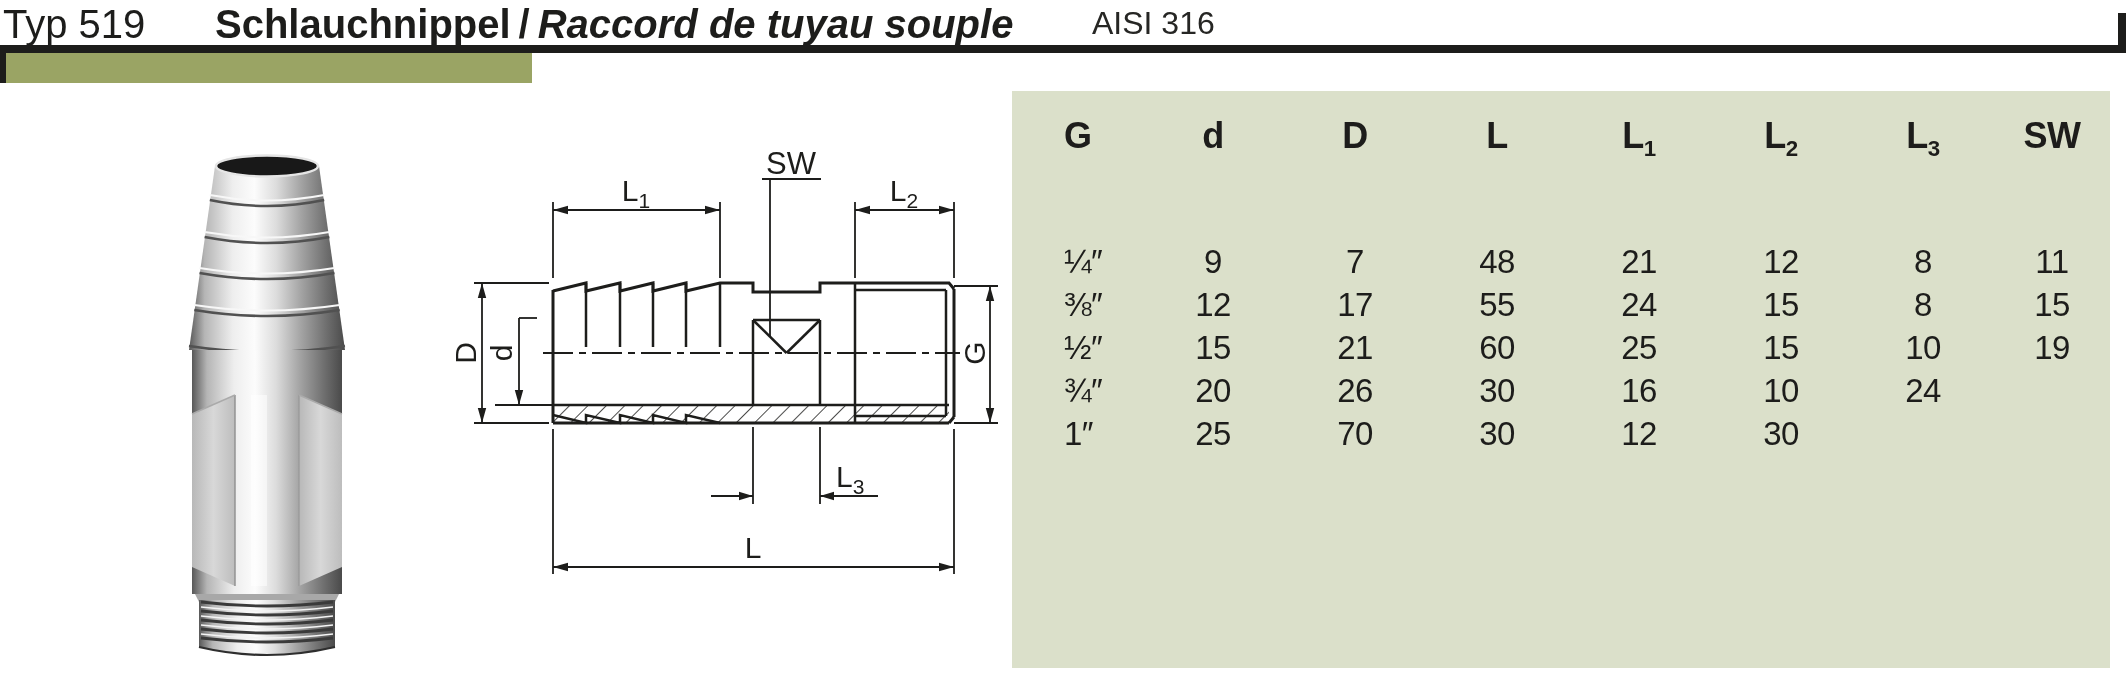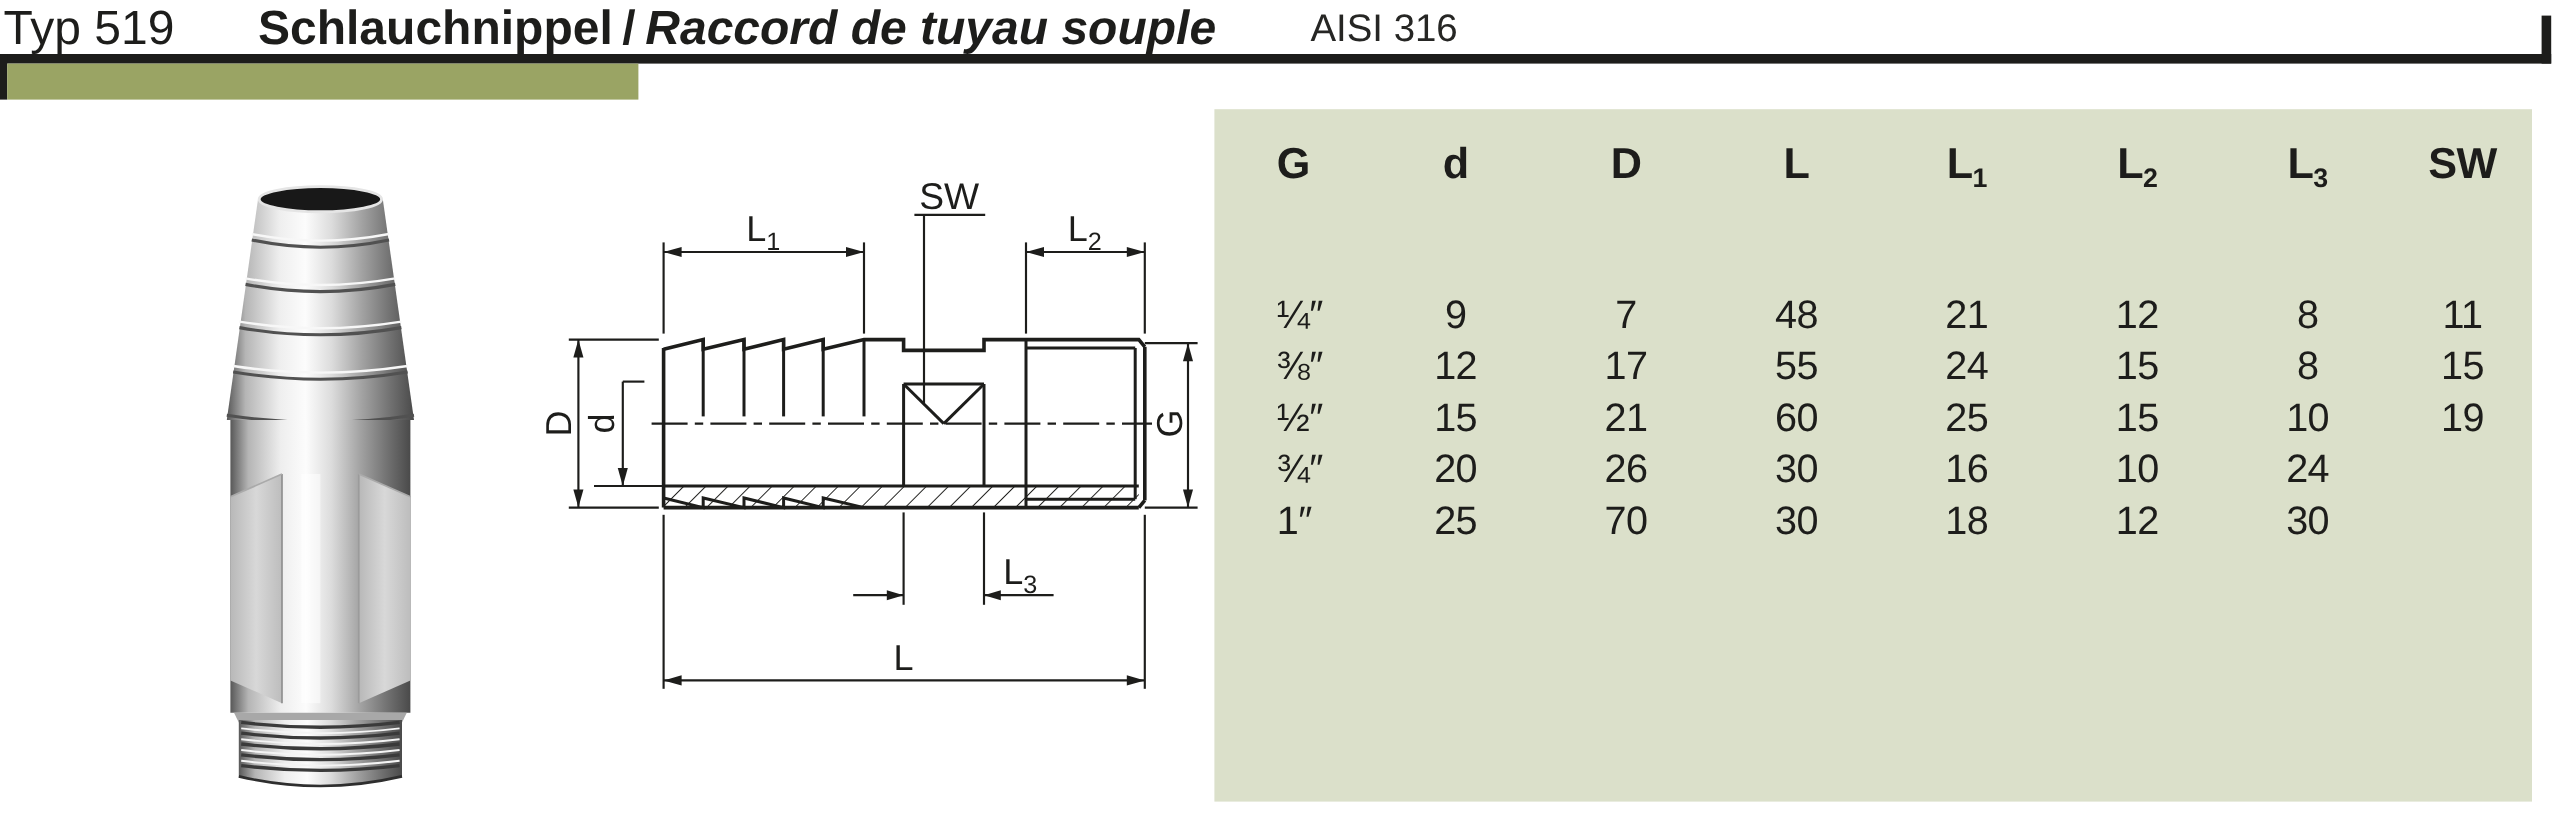--- a/index.html
+++ b/index.html
@@ -249,20 +249,19 @@
           <div class="tcell">30</div>
           <div class="tcell">16</div>
           <div class="tcell">10</div>
           <div class="tcell">24</div>
         </div>
         <div class="trow">
           <div class="tcell c0">1″</div>
           <div class="tcell">25</div>
           <div class="tcell">70</div>
           <div class="tcell">30</div>
-          <div class="tcell">18</div>
           <div class="tcell">12</div>
           <div class="tcell">30</div>
         </div>
       </div>
   </div>
 
 </div>
 
 </body></html>

